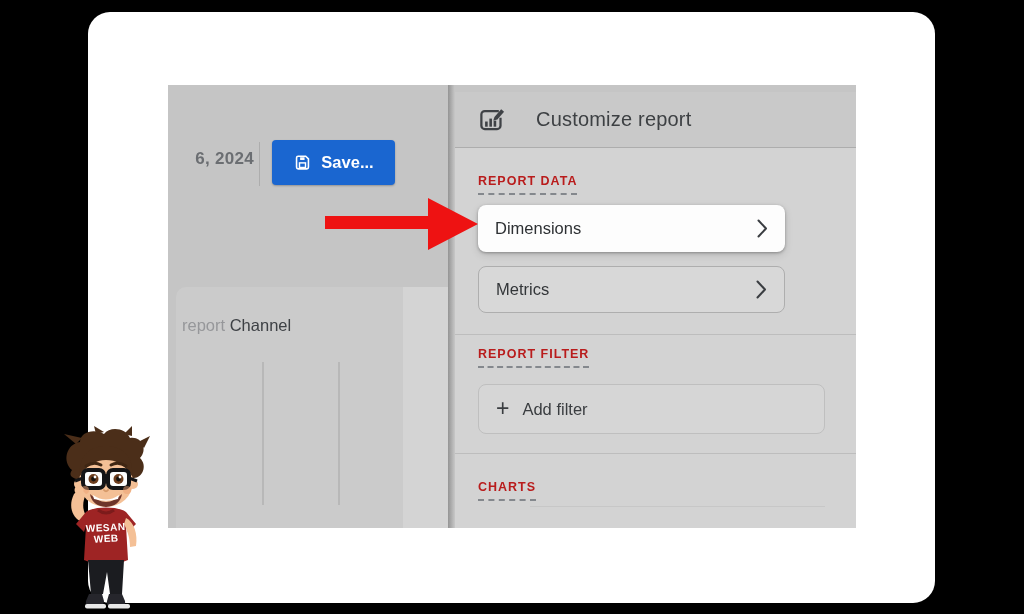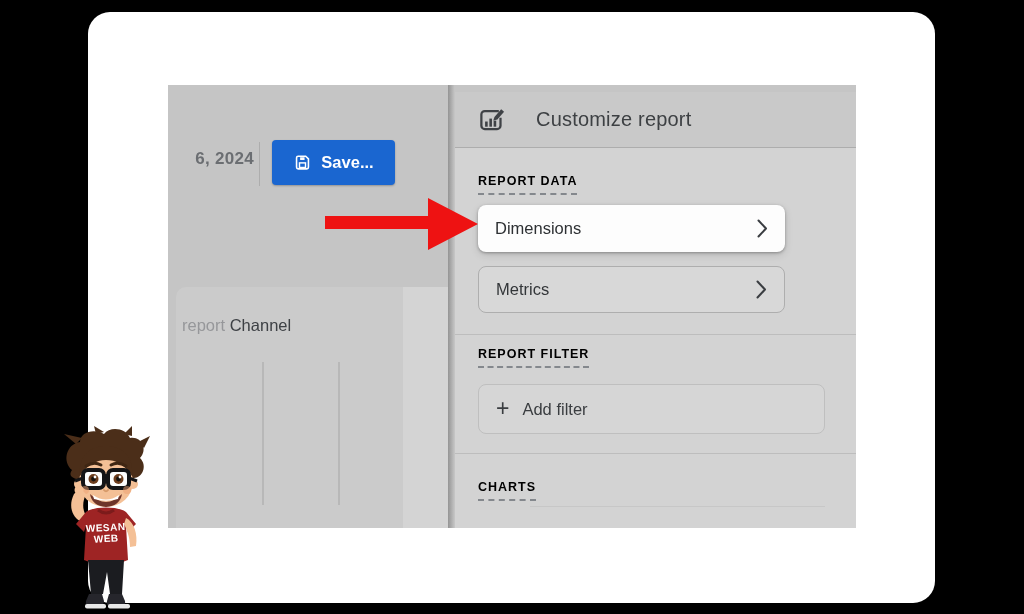--- a/index.html
+++ b/index.html
@@ -40,21 +40,21 @@
     background:linear-gradient(to right,#949494,#c8c8c8);}
   
   .panel{position:absolute;left:287px;top:0;width:401px;height:443px;background:#d3d3d3;margin-top:7px;}
   .panel-header{
     position:absolute;left:0;top:0;width:100%;height:56px;background:#c9c9c9;
     border-bottom:1px solid #adadad;display:flex;align-items:center;
     padding-left:23px;box-sizing:border-box;gap:31px;
   }
   .panel-title{font-size:20px;color:#3d4043;letter-spacing:.2px;}
   .sec-label{
-    position:absolute;left:23px;font-size:12.5px;font-weight:bold;color:#000000;
+    position:absolute;left:23px;font-size:12.5px;font-weight:bold;color:#b91c1c;
     letter-spacing:1px;padding-bottom:5px;border-bottom:2px dashed #84888d;
   }
   .lbl-report-data{top:82px;}
   .lbl-report-filter{top:255px;}
   .lbl-charts{top:388px;}
   .row-button{
     position:absolute;left:23px;width:307px;height:47px;border-radius:8px;
     display:flex;align-items:center;justify-content:space-between;
     padding:0 17px;box-sizing:border-box;font-size:16.5px;font-weight:500;color:#2e3134;
   }

